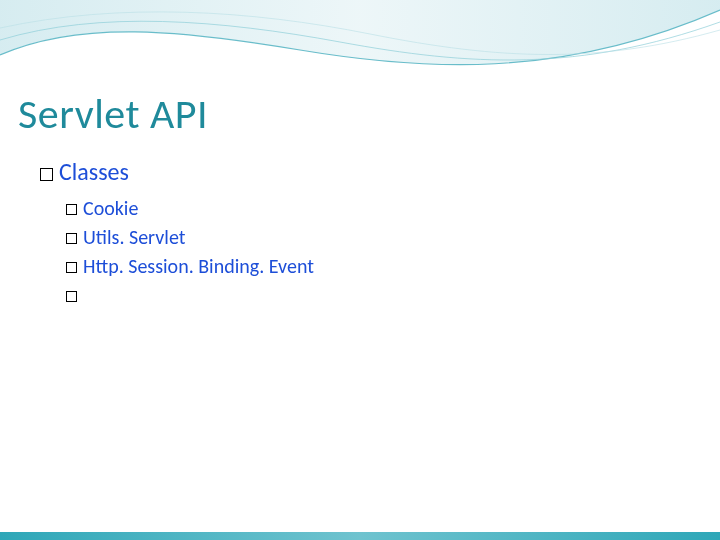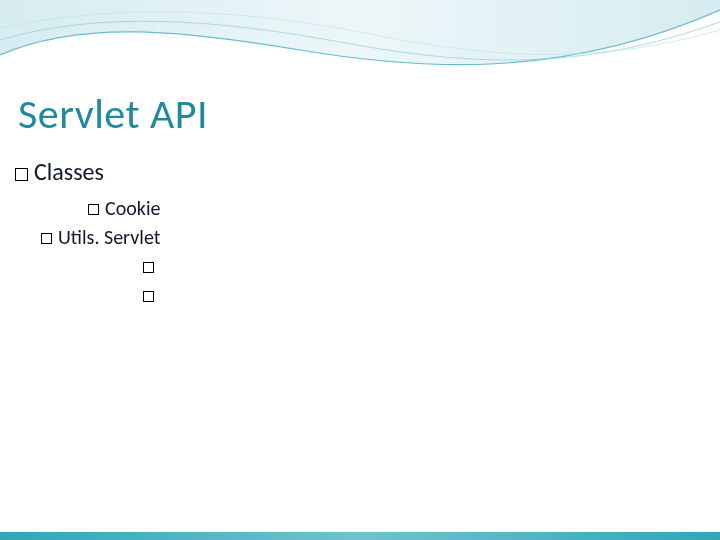--- a/index.html
+++ b/index.html
@@ -36,34 +36,33 @@
     position: absolute;
     left: 18px;
     top: 88px;
     font-size: 42px;
     font-weight: 400;
     color: #1f8a9b;
     letter-spacing: 0.5px;
   }
   .content {
     position: absolute;
-    left: 15px;
+    left: 40px;
     top: 156px;
-    color: #0f172a;
+    color: #1d4ed8;
   }
   .lvl1 {
     font-size: 24px;
     line-height: 1.35;
     margin-bottom: 6px;
   }
   .lvl2 {
     font-size: 20px;
     line-height: 1.45;
     margin-left: 26px;
-    text-align: right;
   }
   .bullet-sq {
     display: inline-block;
     width: 13px;
     height: 13px;
     border: 1.6px solid #000;
     margin-right: 6px;
     vertical-align: -1px;
     background: #fff;
   }
@@ -99,21 +98,21 @@
     <div class="lvl1">
       <span class="bullet-sq"></span><span>Classes</span>
     </div>
     <div class="lvl2">
       <span class="bullet-sq"></span><span>Cookie</span>
     </div>
     <div class="lvl2">
       <span class="bullet-sq"></span><span>Utils. Servlet</span>
     </div>
     <div class="lvl2">
-      <span class="bullet-sq"></span>
+      <span class="bullet-sq"></span><span>Http. Session. Binding. Event</span>
     </div>
     <div class="lvl2">
       <span class="bullet-sq"></span>
     </div>
   </div>
 
   <div class="bottom-bar"></div>
 </div>
 
 </body></html>

